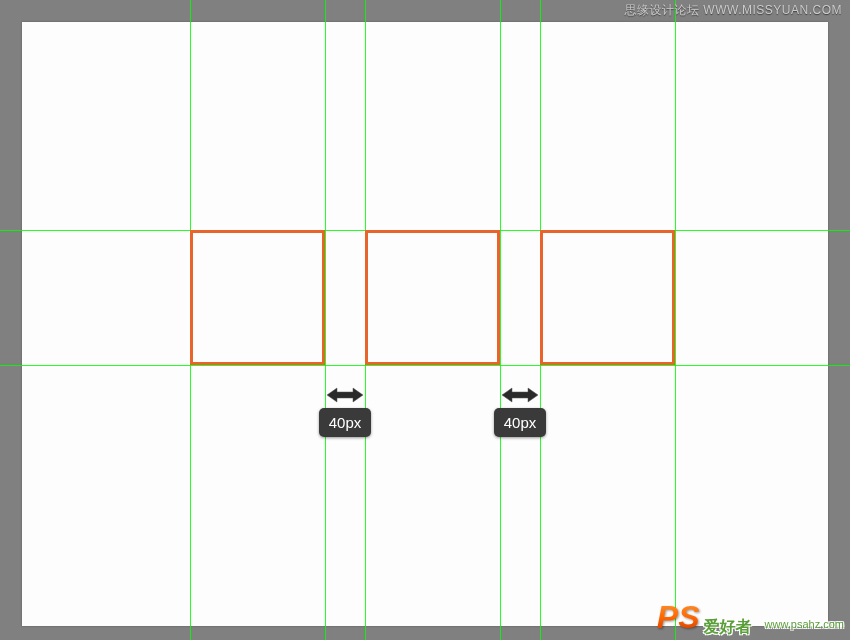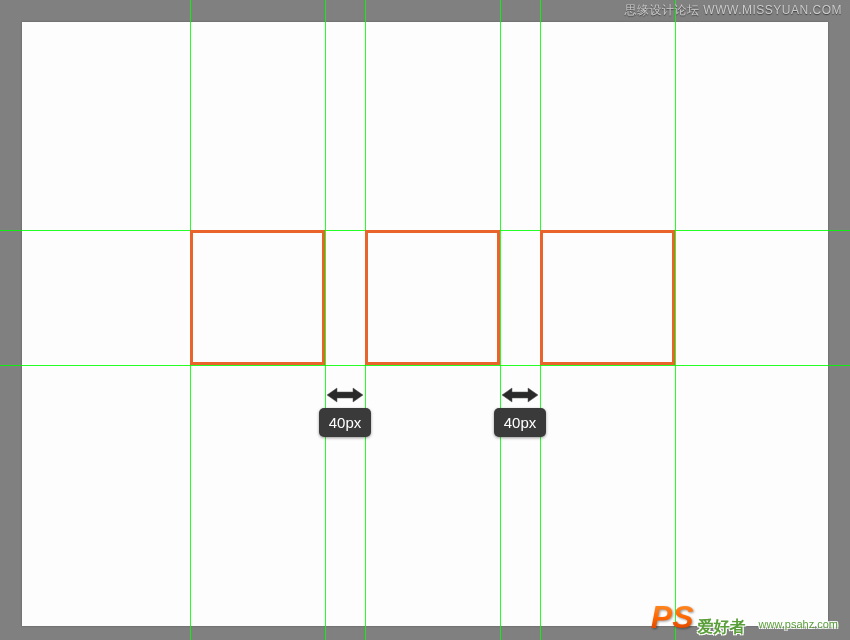--- a/index.html
+++ b/index.html
@@ -67,21 +67,21 @@
       top: 2px;
       right: 8px;
       color: #cccccc;
       font-size: 12px;
       letter-spacing: 0.5px;
       text-shadow: 0 1px 1px rgba(0,0,0,0.5);
     }
     .watermark-bottom {
       position: absolute;
       bottom: 4px;
-      right: 12px;
+      right: 6px;
       display: flex;
       align-items: flex-end;
       gap: 4px;
     }
     .wm-ps {
       font-size: 32px;
       font-weight: bold;
       font-style: italic;
       background: linear-gradient(to bottom, #ff9933 0%, #ff6600 50%, #cc3300 100%);
       -webkit-background-clip: text;

